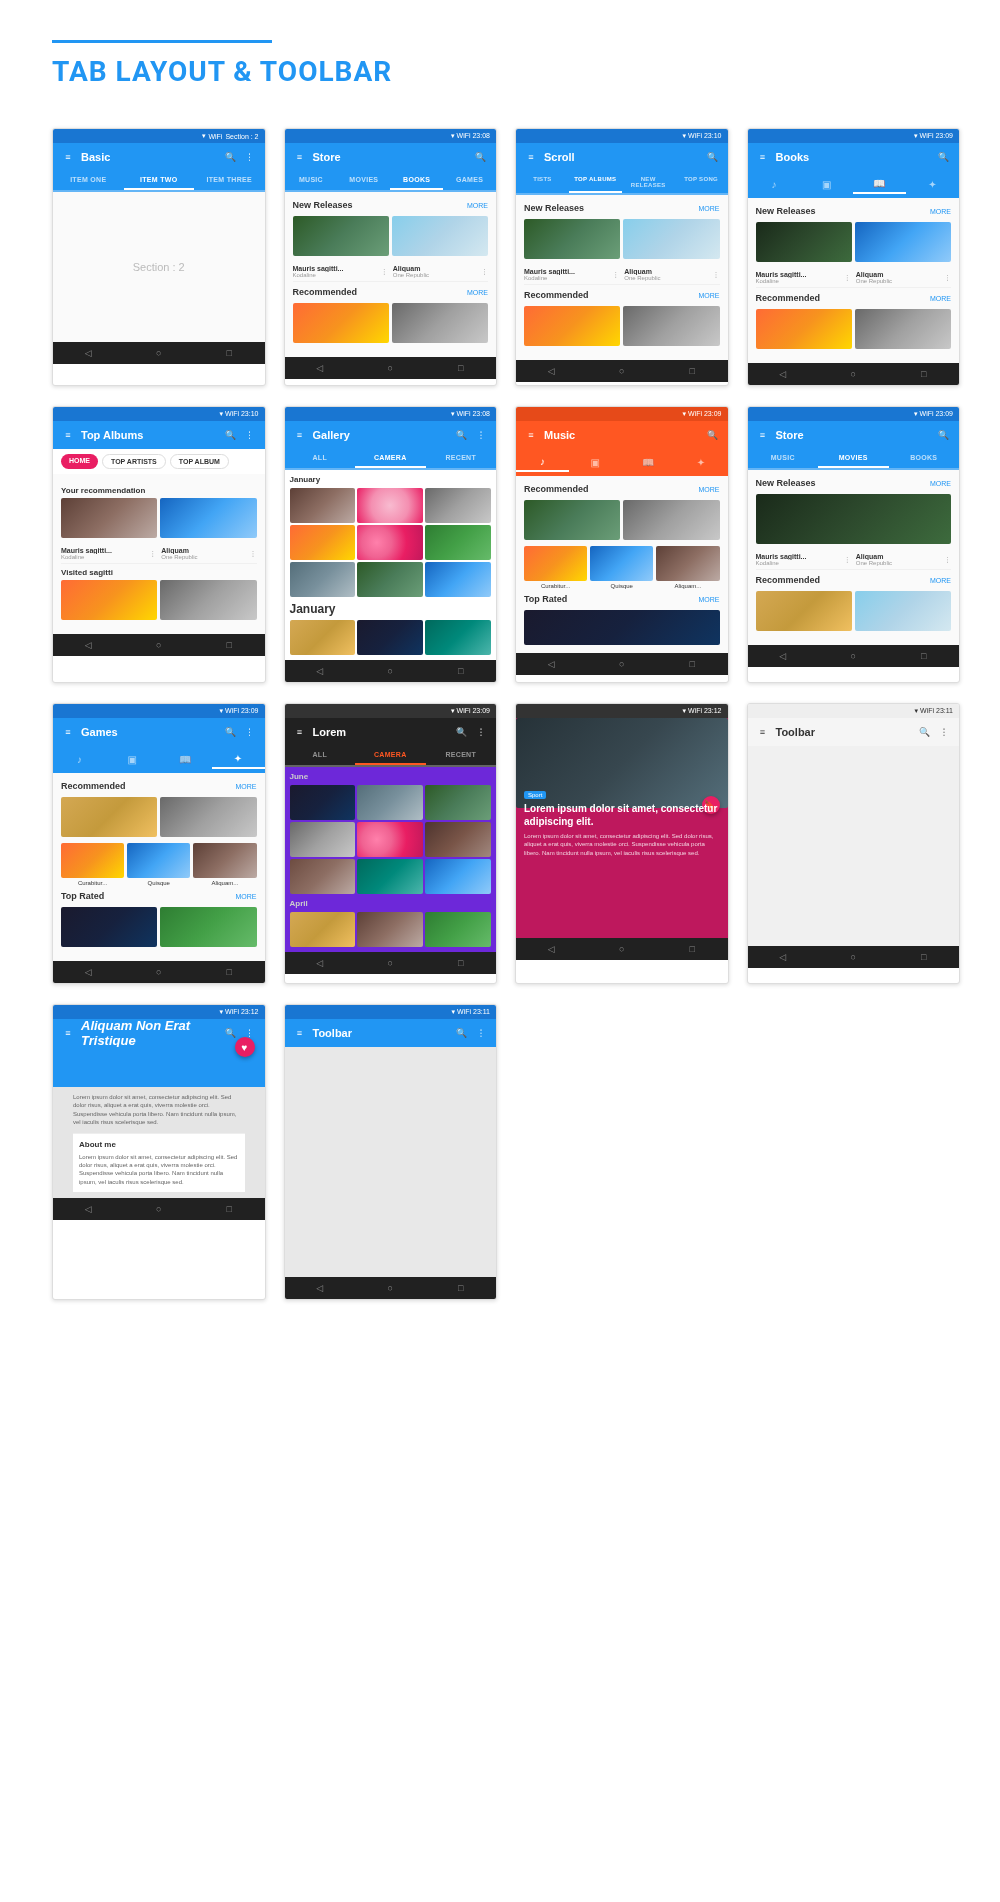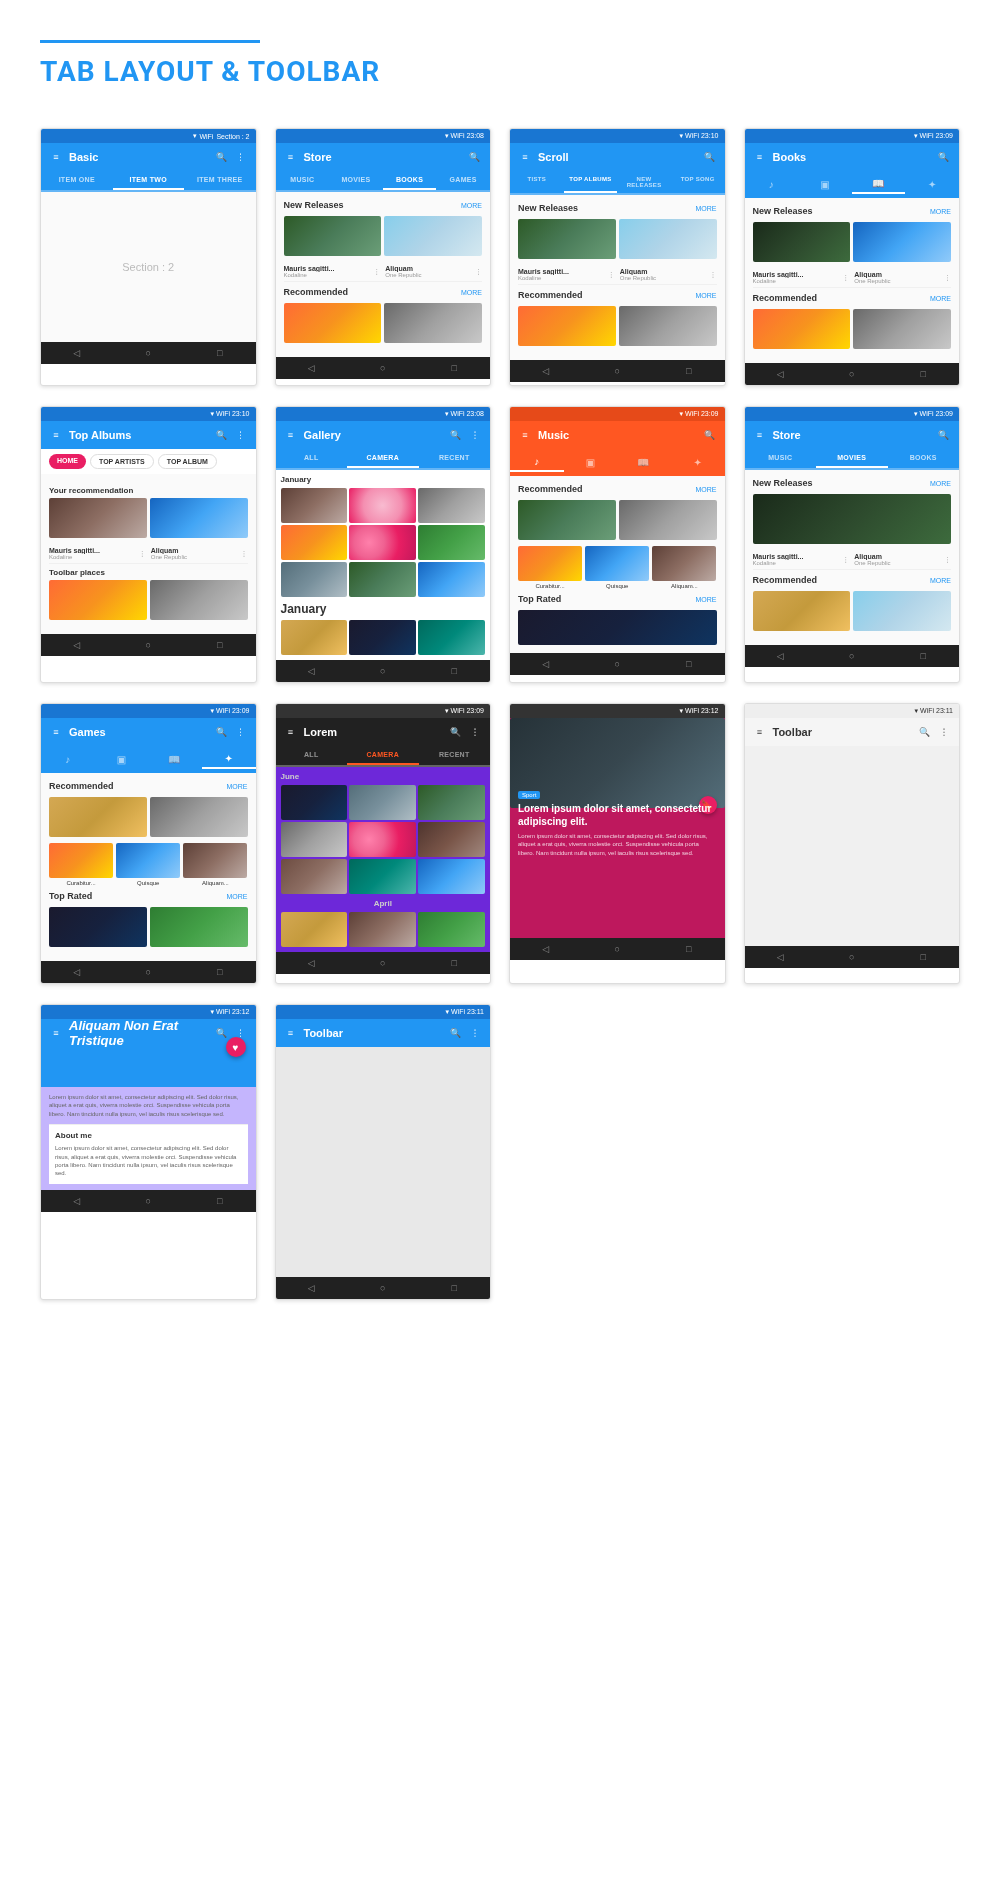--- a/index.html
+++ b/index.html
@@ -5,20 +5,21 @@
     * { margin: 0; padding: 0; box-sizing: border-box; }
     body {
       background: #fff;
       font-family: 'Roboto', Arial, sans-serif;
       width: 1000px;
       min-height: 1902px;
     }
 
     .page-container {
       padding: 40px 40px 60px 40px;
+      margin-left: 12px;
     }
 
     .header-line {
       width: 220px;
       height: 3px;
       background: #2196F3;
       margin-bottom: 12px;
     }
 
     .page-title {
@@ -348,22 +349,22 @@
       display: flex;
       align-items: center;
       justify-content: center;
       color: #fff;
       font-size: 10px;
       box-shadow: 0 2px 4px rgba(0,0,0,0.3);
       cursor: pointer;
     }
 
     .profile-content {
-      padding: 6px 8px;
-      background: #c4b5fd;
+      padding: 6px 20px;
+      background: #e5e5e5;
       font-size: 7px;
       color: #333;
     }
 
     .about-section {
       margin-top: 6px;
       padding: 6px;
       background: #fff;
       border-top: 1px solid #eee;
     }
@@ -653,21 +654,21 @@
             <div class="track-name">Mauris sagitti...</div>
             <div class="track-artist">Kodaline</div>
           </div>
           <span style="font-size:7px; color:#999;">⋮</span>
           <div class="track-info" style="margin-left:5px;">
             <div class="track-name">Aliquam</div>
             <div class="track-artist">One Republic</div>
           </div>
           <span style="font-size:7px; color:#999;">⋮</span>
         </div>
-        <div class="rec-label">Toolbar places</div>
+        <div class="rec-label">Visited sagitti</div>
         <div class="img-grid-2">
           <div class="img-placeholder sunset"></div>
           <div class="img-placeholder mountain"></div>
         </div>
       </div>
       <div class="nav-bar">
         <span class="nav-btn">◁</span>
         <span class="nav-btn">○</span>
         <span class="nav-btn">□</span>
       </div>
@@ -905,21 +906,21 @@
           <div class="photo-cell img-placeholder dark-city"></div>
           <div class="photo-cell img-placeholder gray-urban"></div>
           <div class="photo-cell img-placeholder forest"></div>
           <div class="photo-cell img-placeholder mountain"></div>
           <div class="photo-cell img-placeholder pink-bokeh"></div>
           <div class="photo-cell img-placeholder coffee"></div>
           <div class="photo-cell img-placeholder wood"></div>
           <div class="photo-cell img-placeholder teal"></div>
           <div class="photo-cell img-placeholder blue-sky"></div>
         </div>
-        <div style="font-size:8px; font-weight:600; color:#ccc; margin-top:5px; margin-bottom:4px;text-align:center;">April</div>
+        <div style="font-size:8px; font-weight:600; color:#ccc; margin-top:5px; margin-bottom:4px;">April</div>
         <div class="photo-grid">
           <div class="photo-cell img-placeholder tan"></div>
           <div class="photo-cell img-placeholder brown"></div>
           <div class="photo-cell img-placeholder green-field"></div>
         </div>
       </div>
       <div class="nav-bar">
         <span class="nav-btn">◁</span>
         <span class="nav-btn">○</span>
         <span class="nav-btn">□</span>

